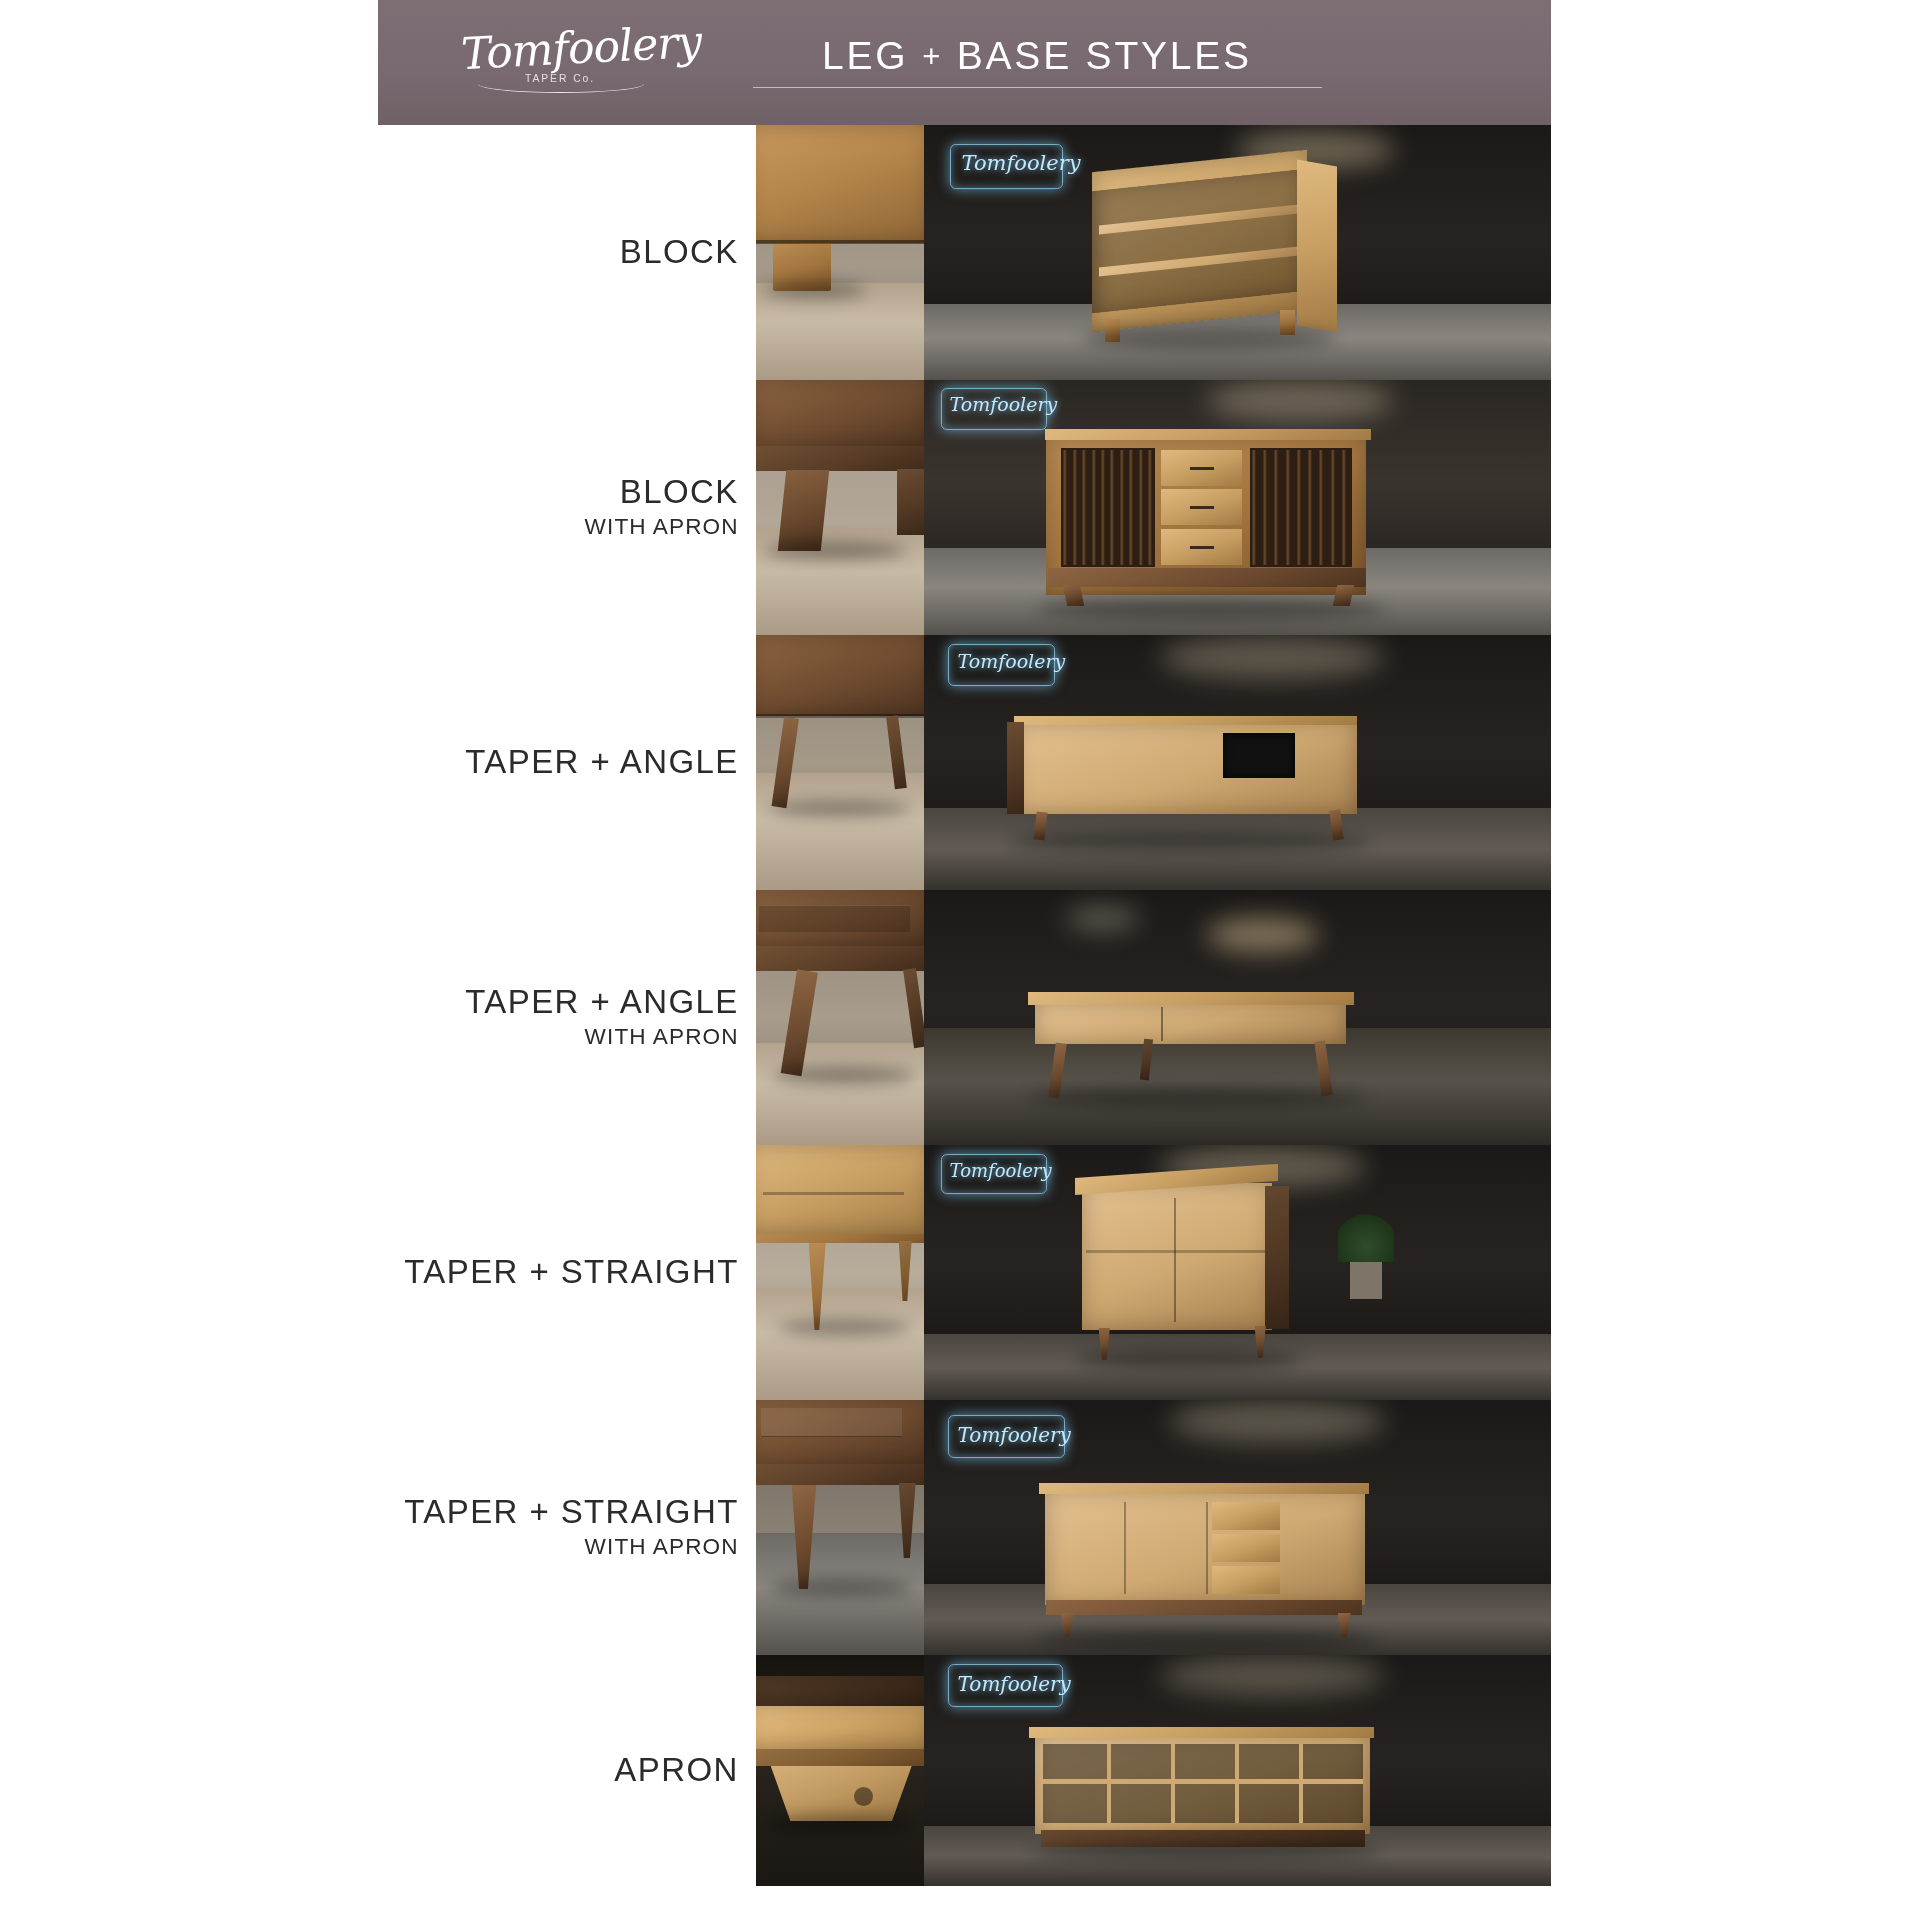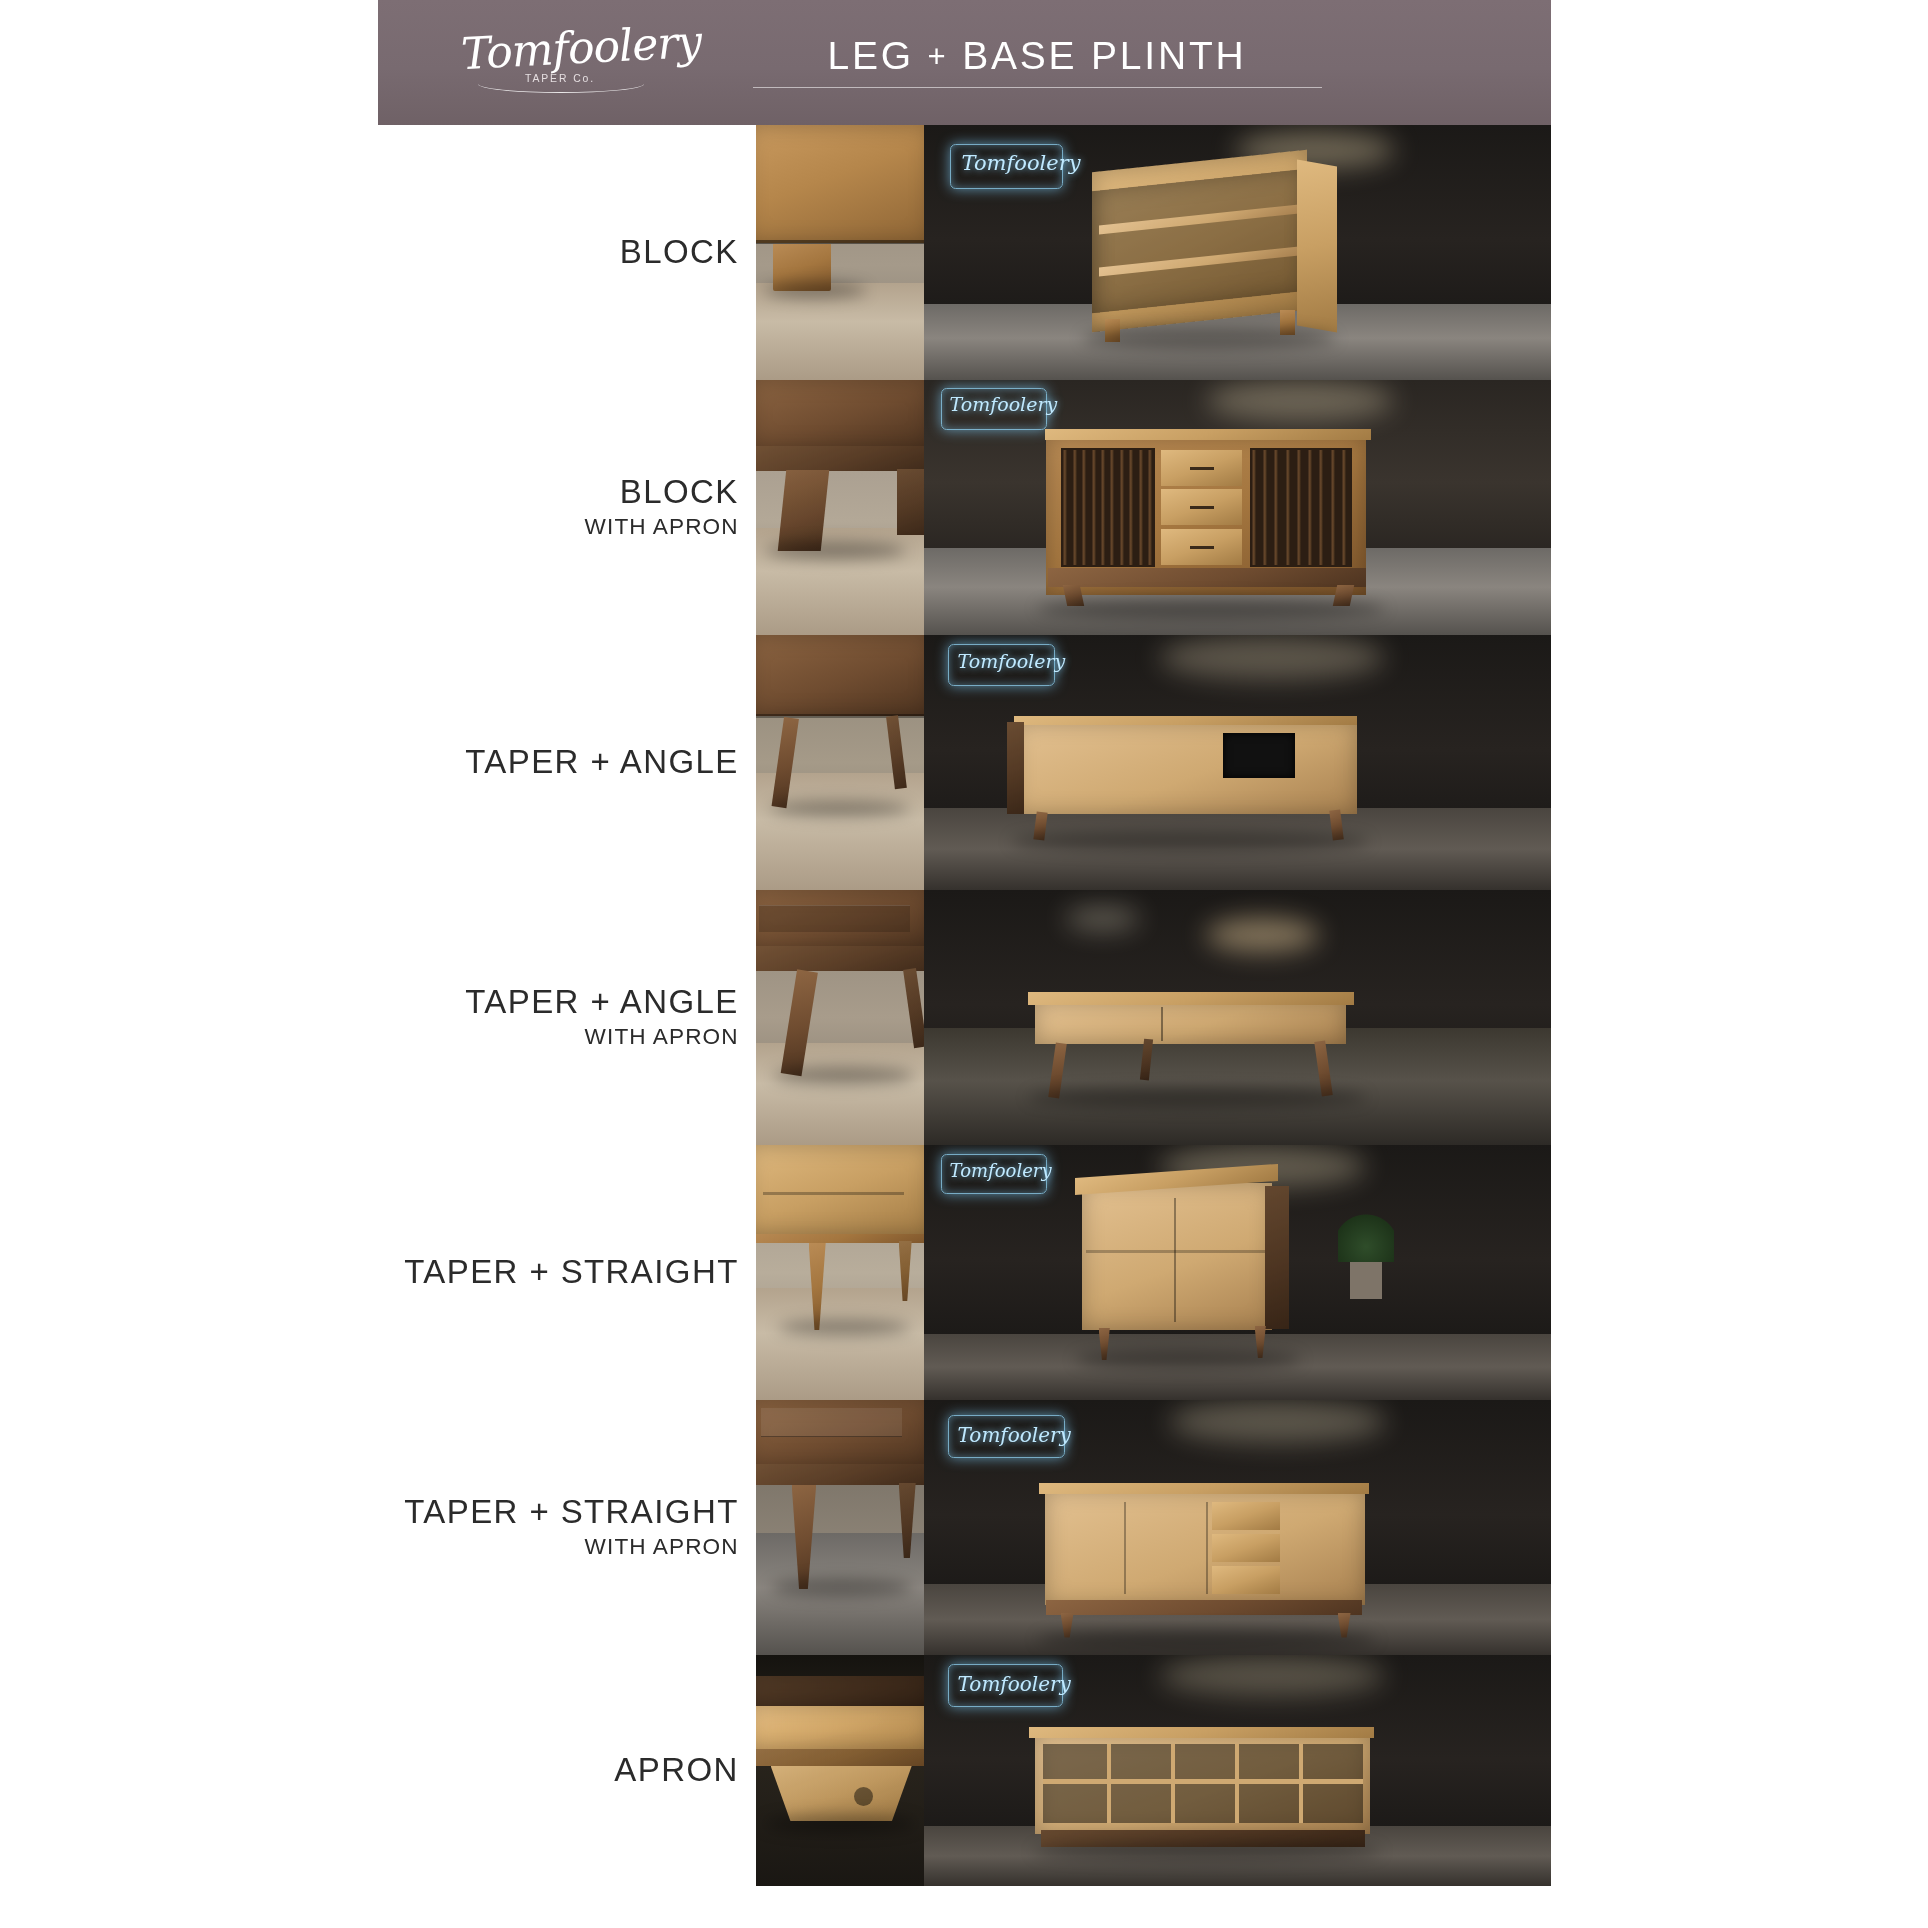--- a/index.html
+++ b/index.html
@@ -230,21 +230,21 @@
 
     <div class="banner">
       <div class="logo">
         <div class="logo-script">Tomfoolery</div>
         <div class="logo-swash"></div>
         <div class="logo-sub">TAPER Co.</div>
       </div>
       <div class="banner-title">
         <span>LEG</span>
         <span class="plus">+</span>
-        <span>BASE  PLINTH</span>
+        <span>BASE  STYLES</span>
       </div>
       <div class="banner-title-underline"></div>
     </div>
 
     <div class="rows">
 
       <div class="row">
         <div class="label-cell">
           <div class="label-main">BLOCK</div>
         </div>

